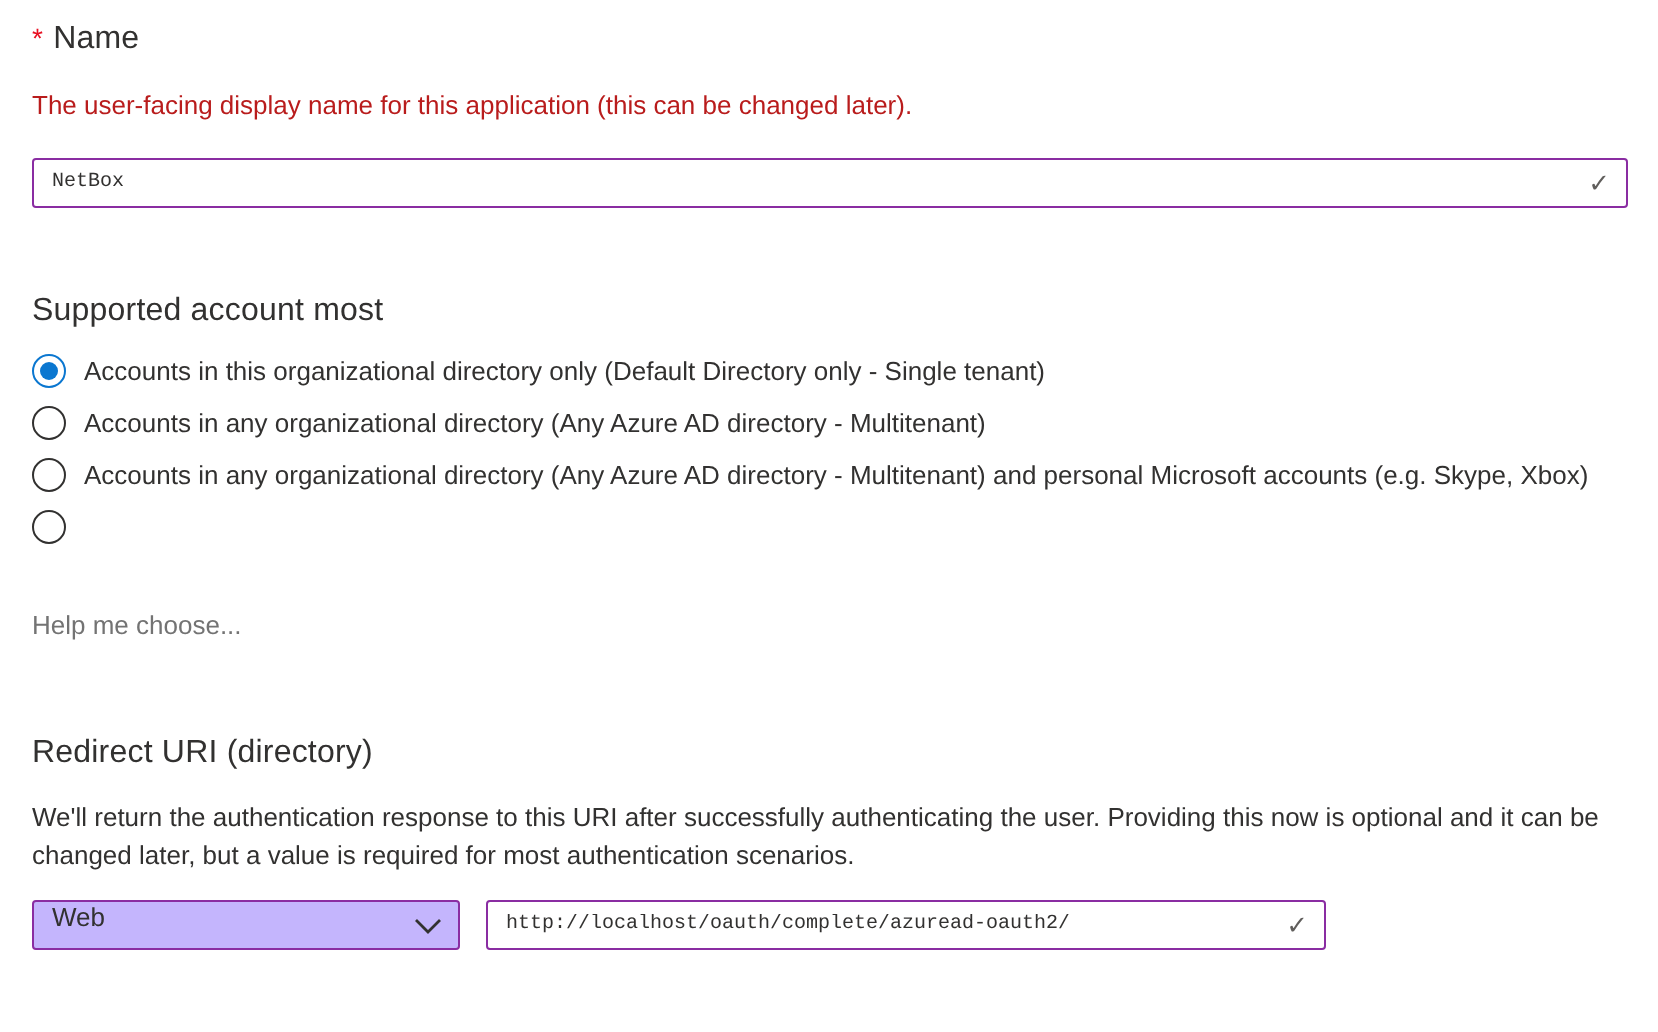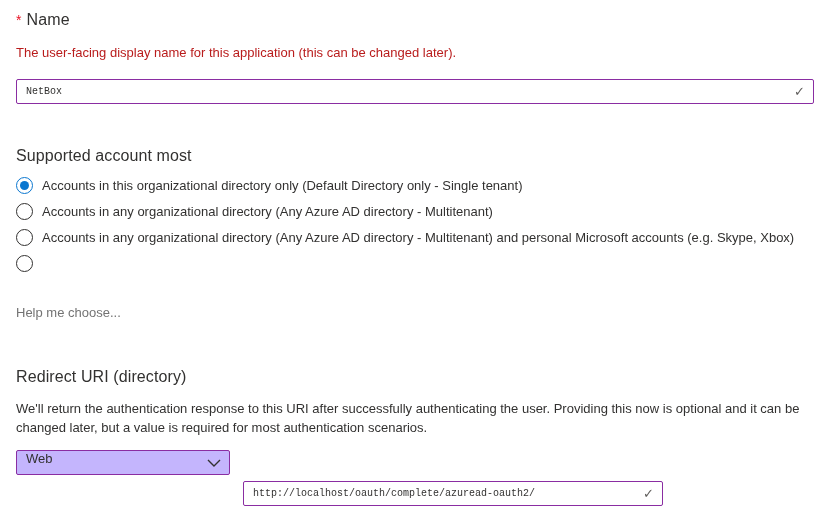--- a/index.html
+++ b/index.html
@@ -16,21 +16,21 @@
   .section-title {
     font-size: 16px;
     font-weight: 400;
     color: #323130;
     letter-spacing: 0.1px;
   }
   .req { color: #e81123; margin-right: 5px; font-size: 14px; }
 
   .desc { margin-top: 14px; line-height: 19px; color: #b91c1c; }
 
-  .input-wrap { position: relative; margin-top: 31px; }
+  .input-wrap { position: relative; }
   .input-wrap.name-wrap { margin-top: 17px; width: 798px; }
 
   .text-input {
     width: 100%; height: 25px;
     border: 1.5px solid #8a2da2;
     border-radius: 2px;
     padding: 0 26px 0 9px;
     font-family: Liberation Mono, monospace;
     font-size: 10px;
     color: #323130;

